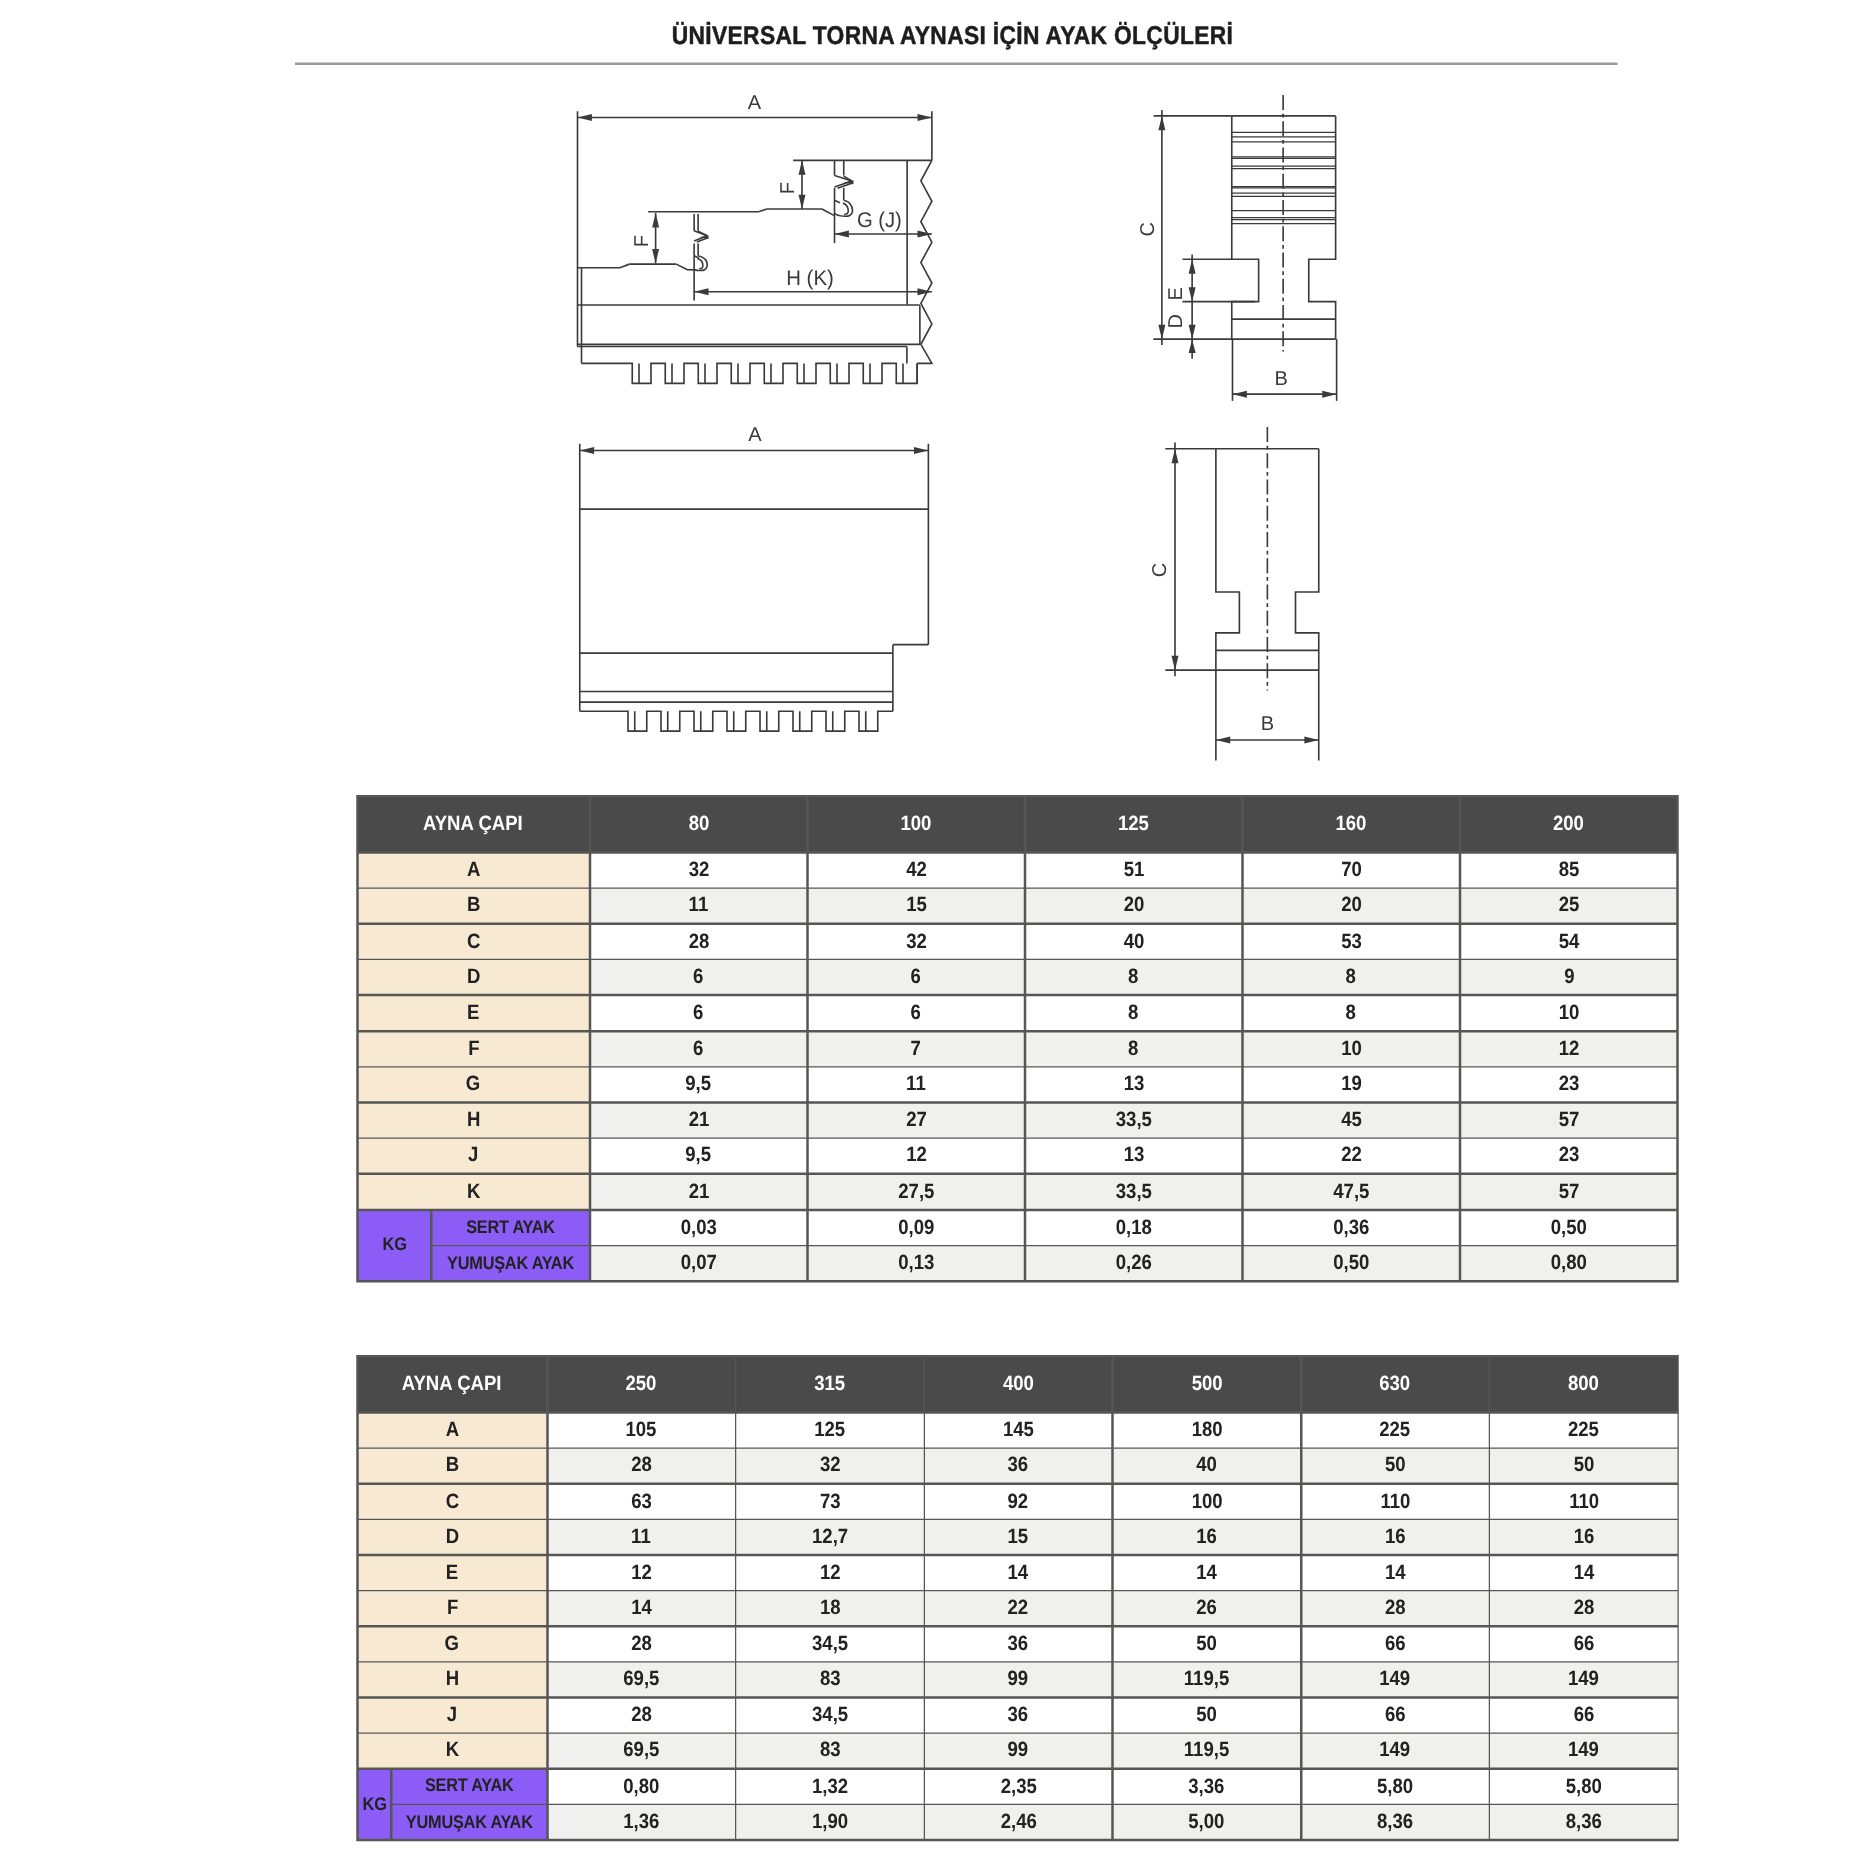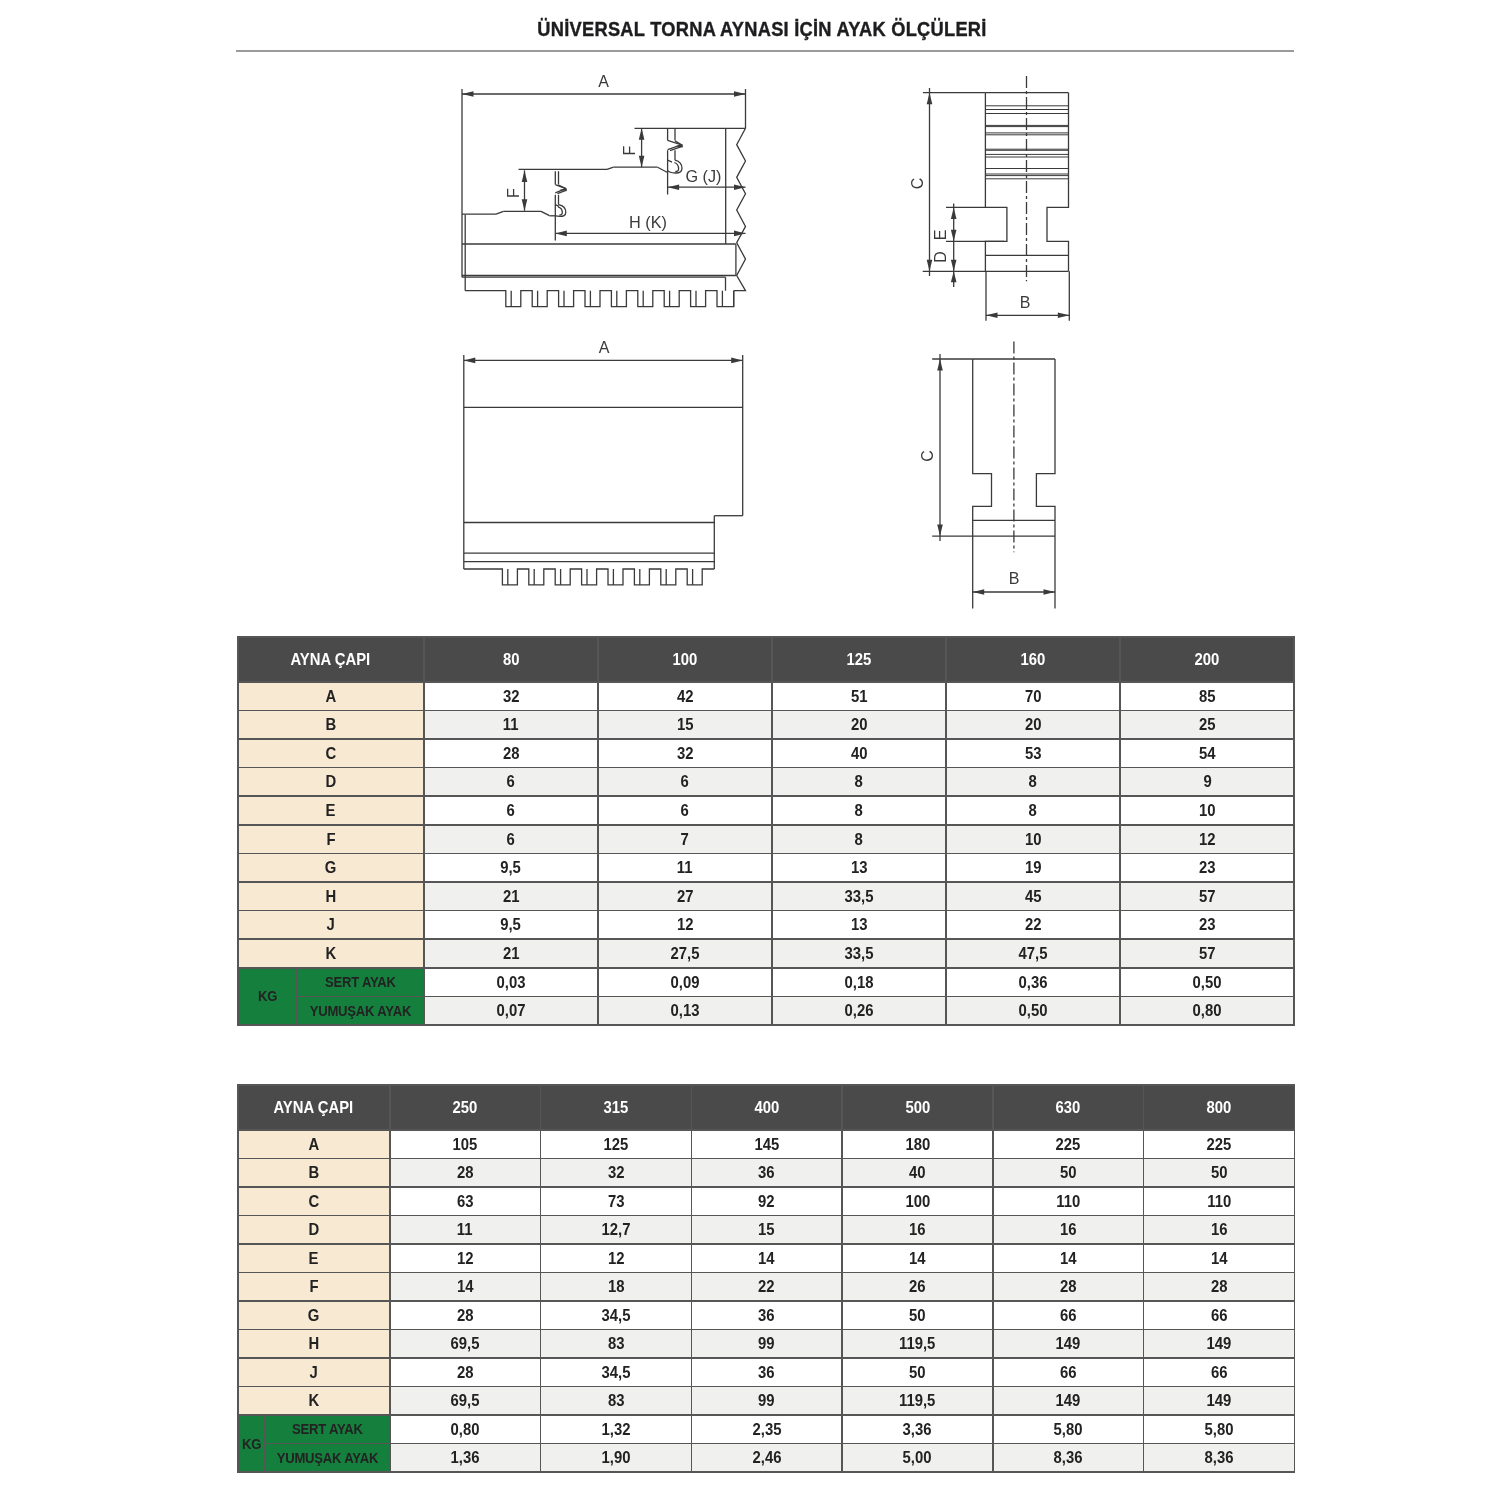--- a/index.html
+++ b/index.html
@@ -1,25 +1,25 @@
 <!DOCTYPE html>
 <html><head><meta charset="utf-8">
 <style>
 html,body{margin:0;padding:0;background:#fff;width:1500px;height:1500px;overflow:hidden;}
 *{box-sizing:border-box;}
 body{font-family:"Liberation Sans",sans-serif;position:relative;}
 .title{position:absolute;top:18px;left:12px;width:1500px;text-align:center;font-weight:bold;font-size:20.5px;line-height:21px;color:#1d1d1f;transform:scaleX(0.89);-webkit-text-stroke:0.4px #1d1d1f;letter-spacing:0.3px;}
 .rule{position:absolute;left:236px;top:49.5px;width:1058px;height:2px;background:#9a9a9a;}
 svg text{font-family:"Liberation Sans",sans-serif;}
-.tbl{position:absolute;display:grid;gap:1.5px;padding:1.5px;background:#565656;}
+.tbl{position:absolute;display:grid;gap:1.5px;padding:1.5px;background:#565656;margin-left:48px;}
 .tbl div{display:flex;align-items:center;justify-content:center;font-size:16.5px;font-weight:bold;color:#222;white-space:nowrap;overflow:hidden;}
 .tbl b{font-weight:bold;display:inline-block;transform:scaleX(0.9);}
 .hd{background:#4a4a4a;color:#fff !important;}
 .lb{background:#f8e9d3;}
-.kg{background:#15803d;font-size:14.5px !important;letter-spacing:-0.2px;}
+.kg{background:#8b5cf6;font-size:14.5px !important;letter-spacing:-0.2px;}
 .vl{background:#fff;}
 .vl.sh{background:#f0f0ee;}
 .lab2{grid-column:span 2;}
 </style></head>
 <body>
 
 <div class="title">ÜNİVERSAL TORNA AYNASI İÇİN AYAK ÖLÇÜLERİ</div>
 
 <div class="rule"></div>
 

